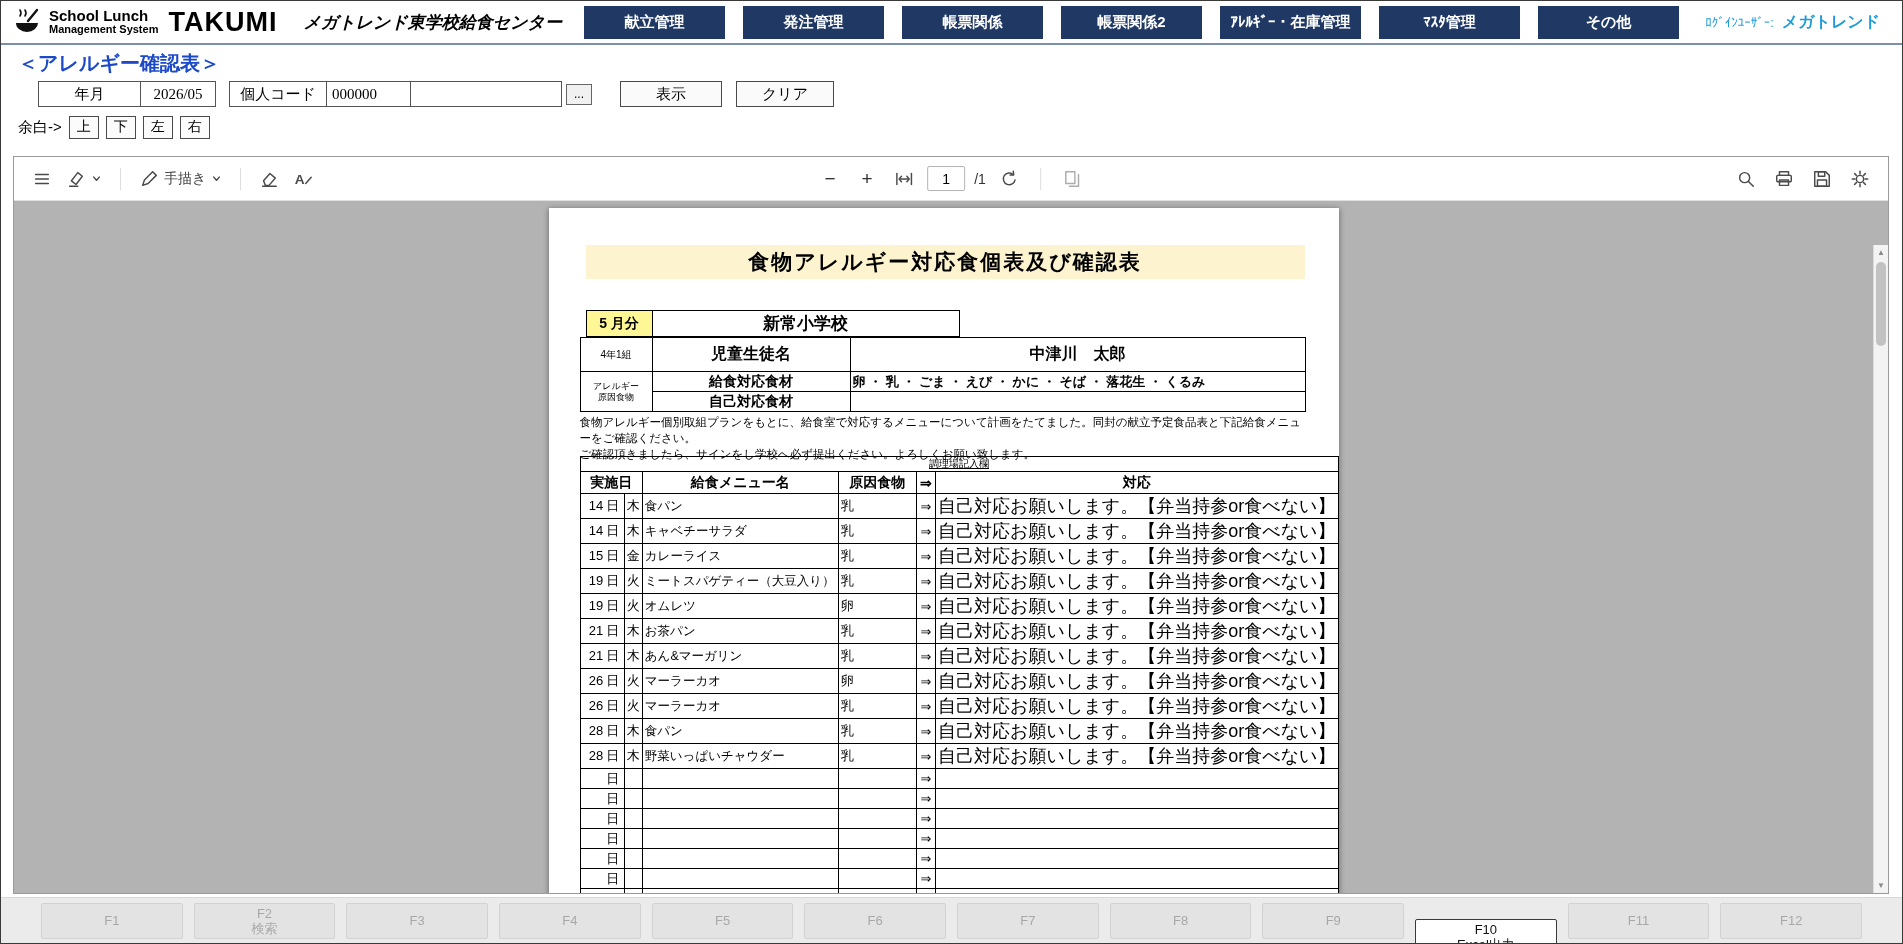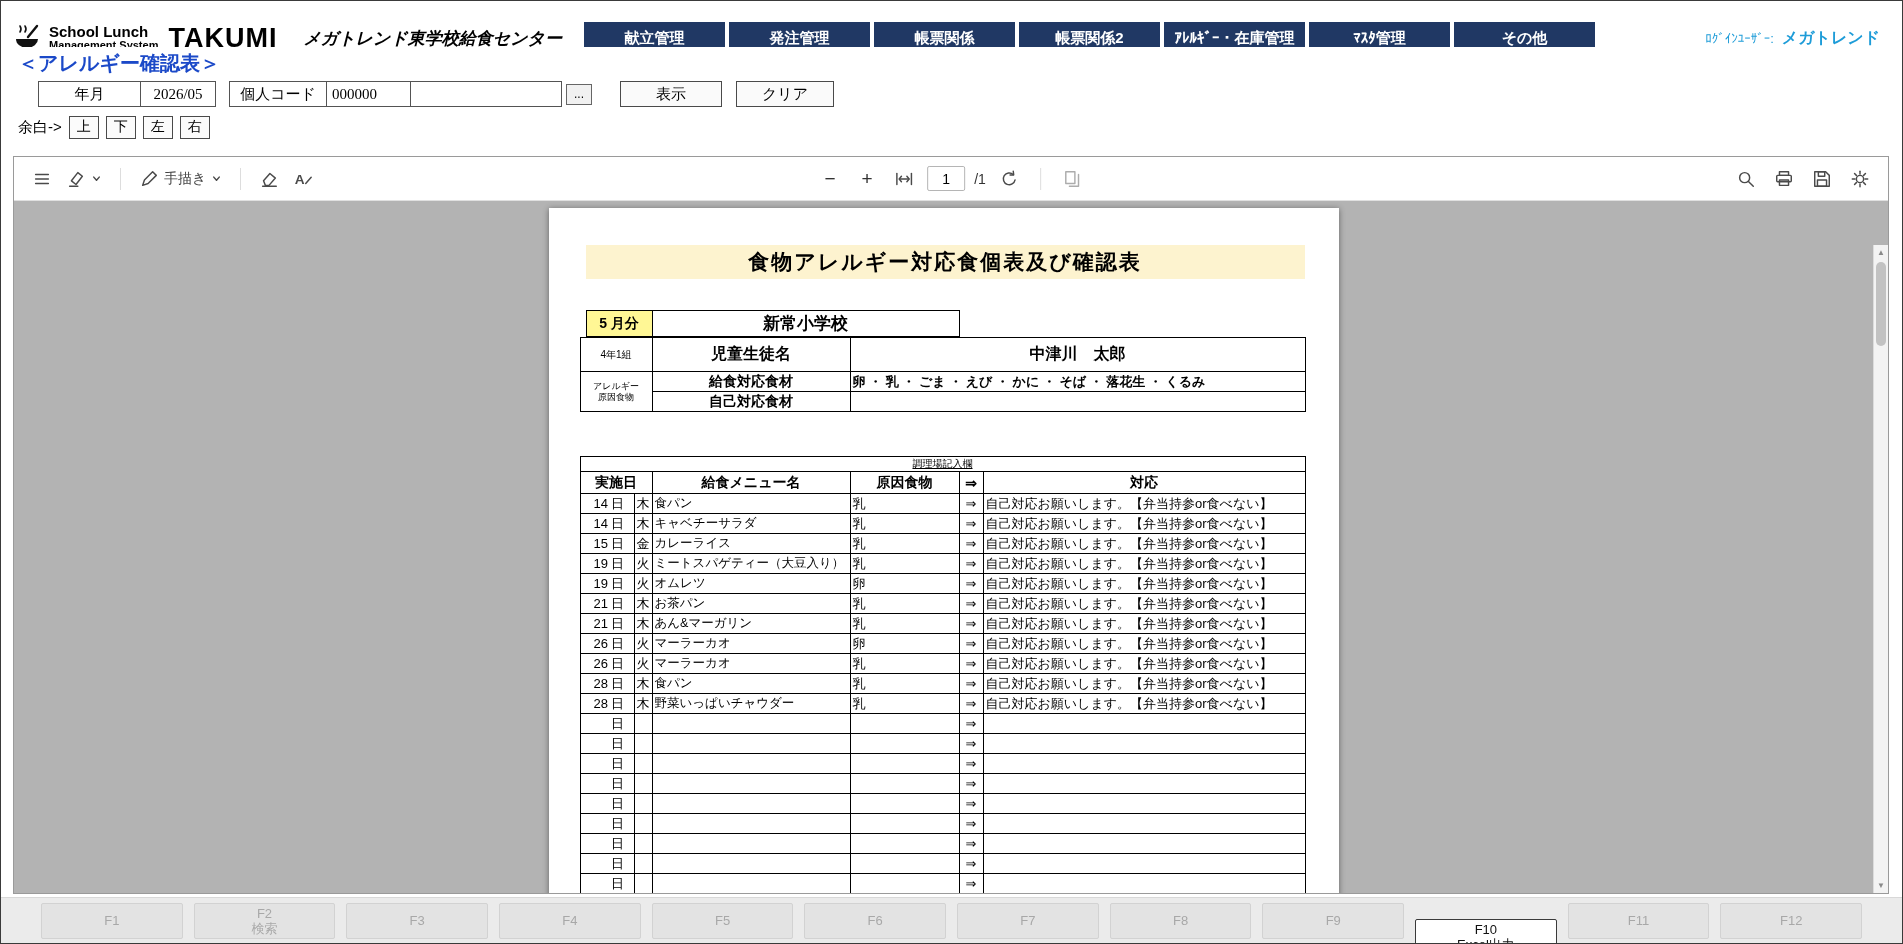--- a/index.html
+++ b/index.html
@@ -3,30 +3,30 @@
 <meta charset="utf-8">
 <style>
   html,body { margin:0; padding:0; background:#d9d9d9; }
   * { box-sizing:border-box; }
   body { font-family:"Liberation Sans", sans-serif; }
 
   .app { position:relative; width:1903px; height:944px; background:#fff;
          border:1px solid #3a3a3a; overflow:hidden; }
 
   
-  .header { position:absolute; top:16px; left:0; right:0; height:44px; background:#fff;
+  .header { position:absolute; top:0; left:0; right:0; height:44px; background:#fff;
             border-bottom:2px solid var(--header-rule,#7d8fae);
             display:flex; align-items:center; padding:0 16px 0 10px; }
   .logo { display:flex; align-items:center; gap:6px; }
   .logo-text { line-height:1.05; font-weight:bold; }
   .logo-l1 { font-size:15px; }
   .logo-l2 { font-size:11px; }
   .brand { font-size:27px; font-weight:bold; letter-spacing:1px; margin-left:4px; }
   .facility { font-size:17px; font-weight:bold; margin-left:26px; white-space:nowrap;font-style:italic; }
-  .nav { display:flex; gap:4px; margin-left:22px; }
+  .nav { display:flex; gap:18px; margin-left:22px; }
   .nav-btn { width:141px; height:33px; background:var(--nav-bg,#203864); color:#fff;
              font-weight:bold; font-size:15px; display:flex; align-items:center;
              justify-content:center; cursor:pointer; white-space:nowrap; }
   .login { margin-left:auto; color:var(--login-blue,#1e9cd8); white-space:nowrap;
            display:flex; align-items:baseline; gap:8px; margin-right:6px; }
   .login-label { font-size:13px; }
   .login-name { font-size:16px; font-weight:bold; }
 
   
   .form-area { position:absolute; top:46px; left:0; right:0; height:109px; background:#fff; }
@@ -113,21 +113,21 @@
   .sec-head { height:14px; font-size:10px; text-align:center; text-decoration:underline;
               font-weight:normal; }
   .menu-table th { height:22px; font-size:14px; font-weight:bold; text-align:center; }
   .menu-table tbody td { height:20px; }
   .c-day { text-align:center; }
   .dnum { display:inline-block; width:18px; text-align:right; margin-right:3px; }
   .c-dow { text-align:center; padding:0; }
   .c-menu { text-align:left; font-size:12.5px; }
   .c-alg { text-align:left; }
   .c-arr { text-align:center; padding:0; }
-  .c-act { text-align:left; font-size:13px; }
+  .c-act { text-align:right; font-size:18px; }
 
   
   .fkbar { position:absolute; bottom:0; left:0; right:0; height:46px; background:#ebebeb;
            border-top:1px solid #d8d8d8; display:flex; align-items:center; gap:11px;
            padding:0 40px; }
   .fkey { flex:1; height:36px; background:#e3e3e3; border:1px solid #d2d2d2; color:#a8a8a8;
           font-size:13px; line-height:15px; display:flex; flex-direction:column;
           align-items:center; justify-content:center; border-radius:2px; }
   .fkey.enabled { background:#fff; border:1px solid #3a3a3a; color:#111; cursor:pointer;margin-top:32px; }
 </style>
@@ -335,20 +335,24 @@
               <td class="food-label">給食対応食材</td>
               <td class="food-value">卵 ・ 乳 ・ ごま ・ えび ・ かに ・ そば ・ 落花生 ・ くるみ</td>
             </tr>
             <tr class="r3">
               <td class="food-label">自己対応食材</td>
               <td class="food-value"></td>
             </tr>
           </tbody>
             </table>
 
+          <div class="note">
+            <div>食物アレルギー個別取組プランをもとに、給食室で対応するメニューについて計画をたてました。同封の献立予定食品表と下記給食メニューをご確認ください。</div>
+            <div>ご確認頂きましたら、サインをし学校へ必ず提出ください。よろしくお願い致します。</div>
+          </div>
 
           <table class="doc menu-table">
             <colgroup>
               <col style="width:54px">
                 <col style="width:18px">
                 <col style="width:198px">
               <col style="width:109px">
                 <col style="width:24px">
                 <col style="width:322px">
             </colgroup>

